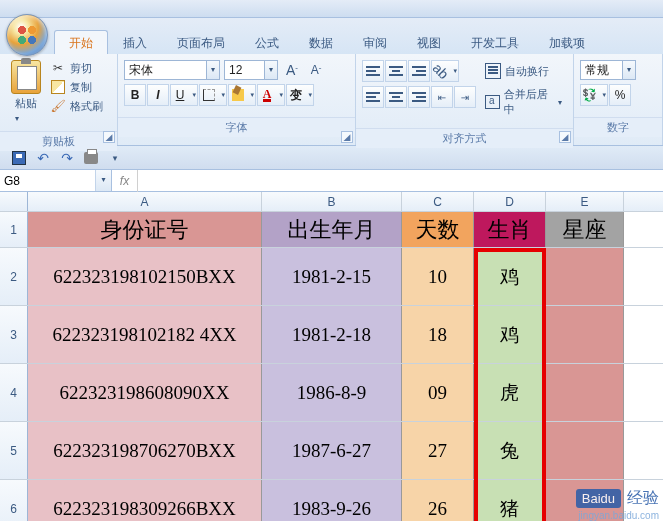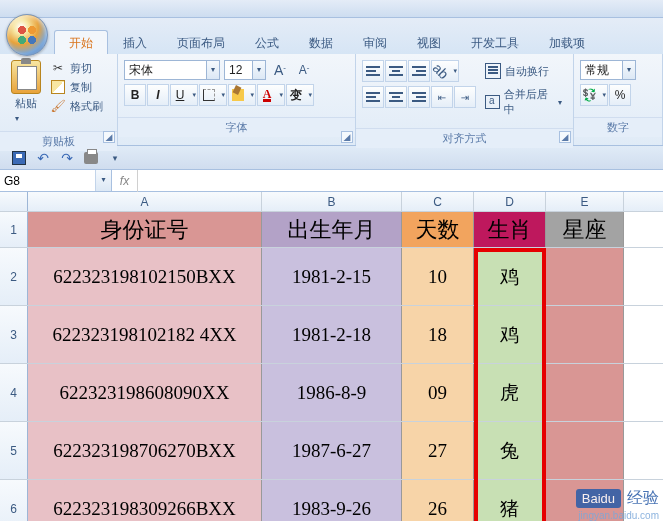--- a/index.html
+++ b/index.html
@@ -40,21 +40,21 @@
 .cut-i { color: #333; }
 .copy-i { background: linear-gradient(135deg,#f7e6a2 50%,#fff 50%); border:1px solid #b8851f; width:14px; height:14px; }
 .brush-i { color: #c8732a; }
 
 
 .font-col { display: flex; flex-direction: column; gap: 4px; }
 .font-row1 { display: flex; gap: 4px; }
 .combo { display: flex; align-items: center; background: #fff; border: 1px solid #9db6d6; height: 20px; font-size: 12px; padding: 0 14px 0 4px; position: relative; color: #222; }
 .combo .dd-btn { position: absolute; right: 0; top: 0; width: 13px; height: 100%; border-left: 1px solid #9db6d6; background: linear-gradient(#f5f9fd,#dce8f5); text-align: center; font-size: 8px; line-height: 18px; color: #3b5a82; }
 .font-name { width: 96px; }
-.font-size { width: 42px; }
+.font-size { width: 54px; }
 .aa-btn { width: 20px; height: 20px; border: 1px solid transparent; display: inline-flex; align-items: center; justify-content: center; font-size: 12px; color: #3b5a82; cursor: pointer; font-family: "Times New Roman", serif; }
 .aa-big { font-size: 14px; }
 .aa-sup { font-size: 8px; vertical-align: super; }
 .font-row2 { display: flex; gap: 1px; }
 .rb { width: 22px; height: 22px; border: 1px solid #c2d4ea; background: linear-gradient(#fdfefe,#e5eef8); display: inline-flex; align-items: center; justify-content: center; font-size: 12px; color: #222; cursor: pointer; font-family: "Times New Roman", serif; }
 .rb.small-dd { padding-right: 8px; position: relative; width: 28px; }
 .rb.small-dd::after { content: "▾"; position: absolute; right: 1px; font-size: 7px; color: #3b5a82; }
 .rb .bold { font-weight: bold; }
 .rb .ital { font-style: italic; font-weight: bold; }
 .rb .ul { text-decoration: underline; }

